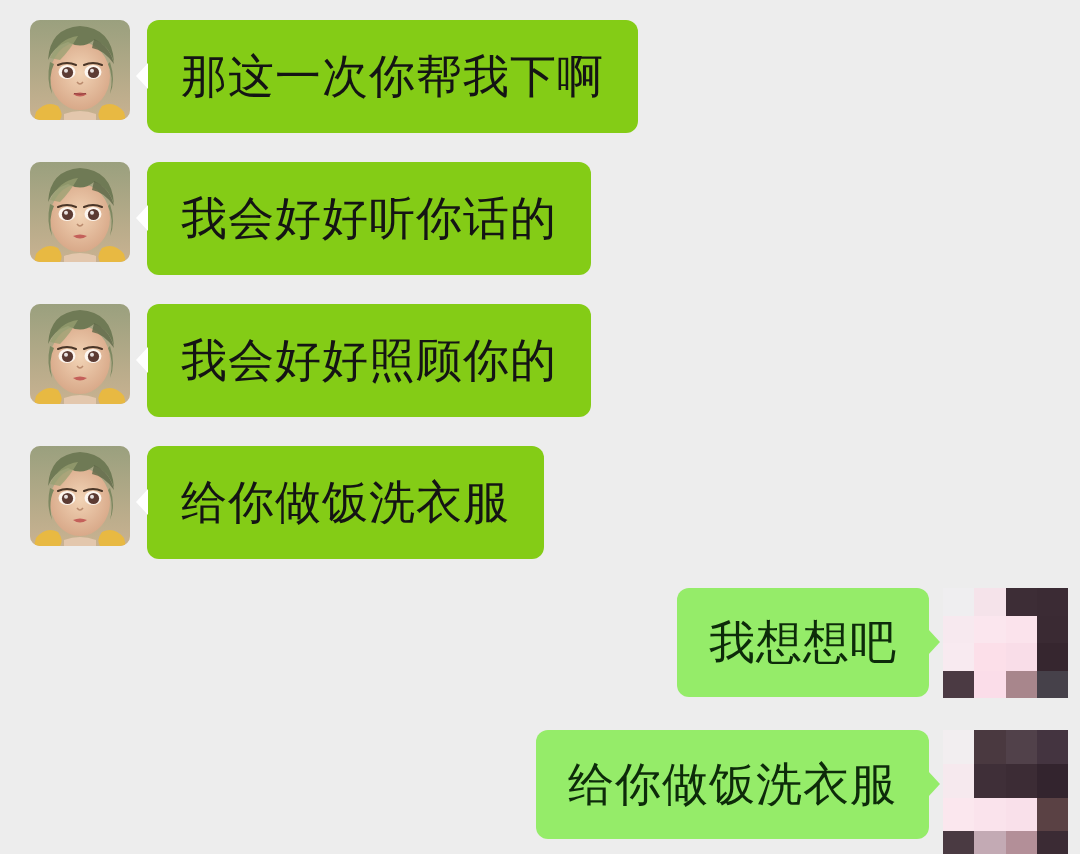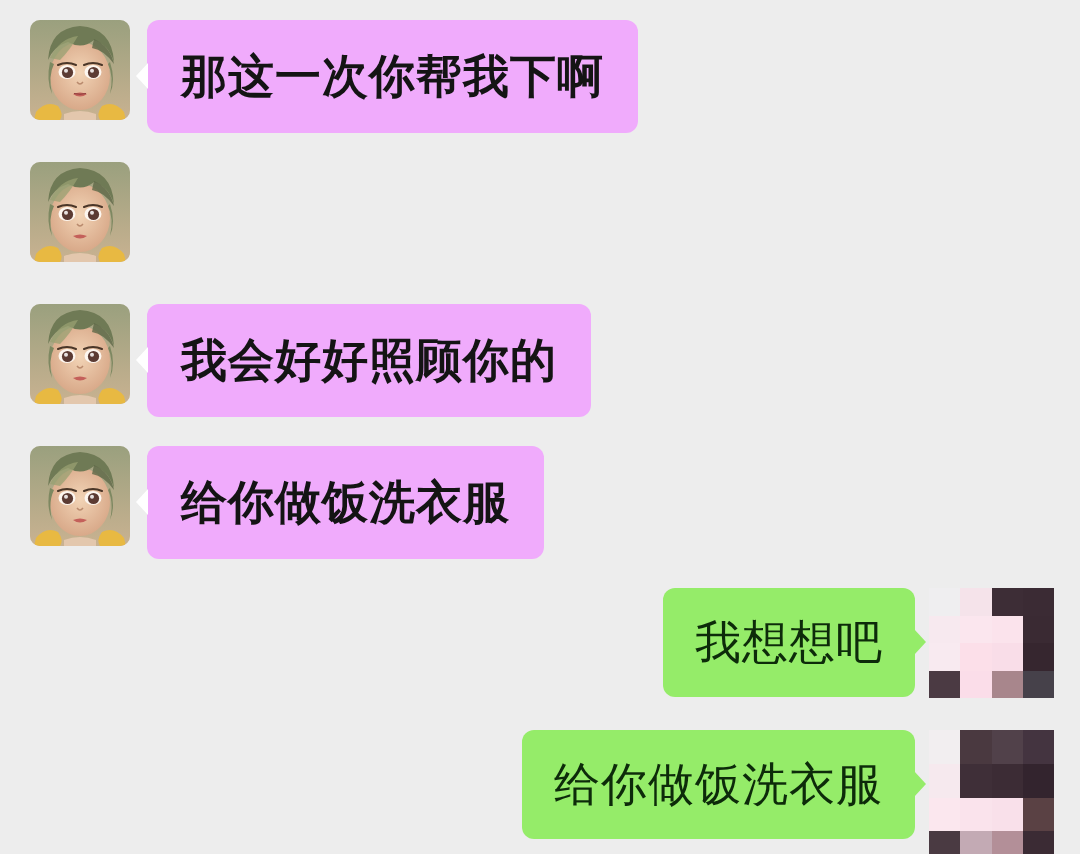--- a/index.html
+++ b/index.html
@@ -22,21 +22,21 @@
     background: #ededed;
   }
 
   
   .msg-row {
     position: absolute;
     display: flex;
     align-items: flex-start;
   }
   .msg-row.incoming { left: 30px; }
-  .msg-row.outgoing { right: 26px; flex-direction: row-reverse; }
+  .msg-row.outgoing { right: 12px; flex-direction: row-reverse; }
 
   
   .avatar {
     width: 100px;
     height: 100px;
     border-radius: 10px;
     overflow: hidden;
     flex: 0 0 auto;
     position: relative;
     background: #d8cfc2;
@@ -63,25 +63,24 @@
     border-radius: 12px;
     box-sizing: border-box;
     display: flex;
     align-items: center;
     font-size: 46px;
     line-height: 1.15;
     letter-spacing: 1px;
     white-space: nowrap;
   }
   .bubble.left {
-    background: #f0abfc;
+    background: #84cc16;
     color: #141414;
     margin-left: 17px;
     padding: 30px 34px;
-    font-weight: bold;
   }
   .bubble.right {
     background: #95ec69;
     color: #0d2b0a;
     margin-right: 14px;
     padding: 28px 32px;
   }
 
   
   .bubble.left::before {
@@ -179,20 +178,23 @@
         <ellipse cx="62" cy="50.8" rx="2" ry="2" fill="#fff" opacity="0.85"></ellipse>
         <path d="M28 45 Q37 41 46 45" stroke="#4a3628" stroke-width="2" fill="none" stroke-linecap="round"></path>
         <path d="M54 45 Q63 41 72 45" stroke="#4a3628" stroke-width="2" fill="none" stroke-linecap="round"></path>
         <path d="M47 62 Q50 66 53 62" stroke="#b98a6d" stroke-width="1.4" fill="none"></path>
         <path d="M43 74 Q50 71 57 74 Q50 79 43 74 Z" fill="#c4605a"></path>
         <path d="M6 92 Q16 80 28 86 Q34 94 30 100 L4 100 Z" fill="#e8b942"></path>
         <path d="M94 92 Q84 80 72 86 Q66 94 70 100 L96 100 Z" fill="#e8b942"></path>
         <path d="M34 94 Q50 88 66 94 L66 100 L34 100 Z" fill="#e3c7ad"></path>
       </svg>
     </div>
+    <div class="bubble left">
+      <span>我会好好听你话的</span>
+    </div>
   </div>
 
   <div class="msg-row incoming" id="row-2">
     <div class="avatar">
       <svg viewBox="0 0 100 100" xmlns="http://www.w3.org/2000/svg">
         <rect width="100" height="100" fill="url(#bgA)"></rect>
         <ellipse cx="50" cy="56" rx="30" ry="34" fill="url(#faceA)"></ellipse>
         <path d="M18 40 Q20 8 50 6 Q82 8 84 42 Q78 24 64 20 Q52 30 38 22 Q24 26 18 40 Z" fill="#6f7a55"></path>
         <path d="M20 38 Q30 18 48 16 Q40 30 30 40 Z" fill="#98a072" opacity="0.75"></path>
         <path d="M64 19 Q80 26 84 44 Q74 30 62 28 Z" fill="#5e6847" opacity="0.8"></path>

